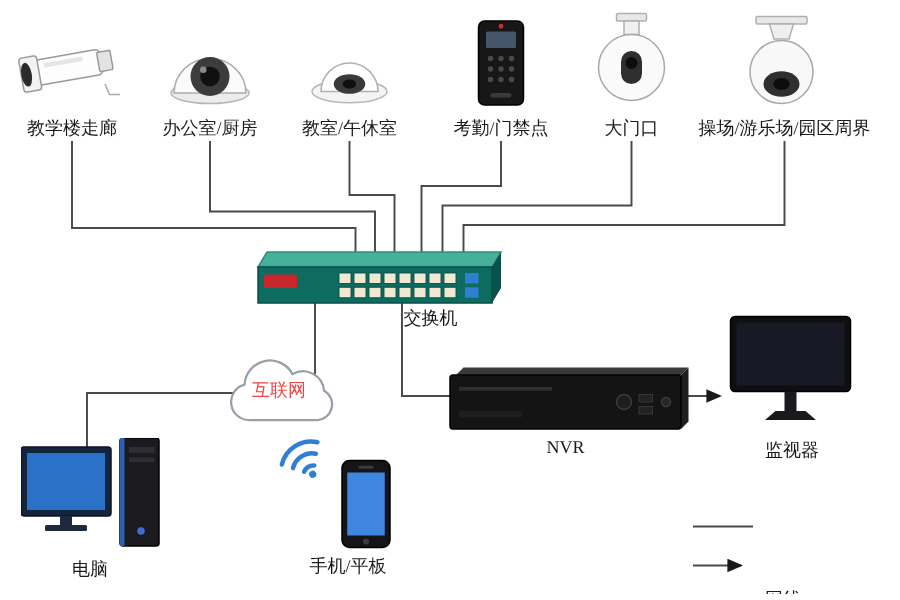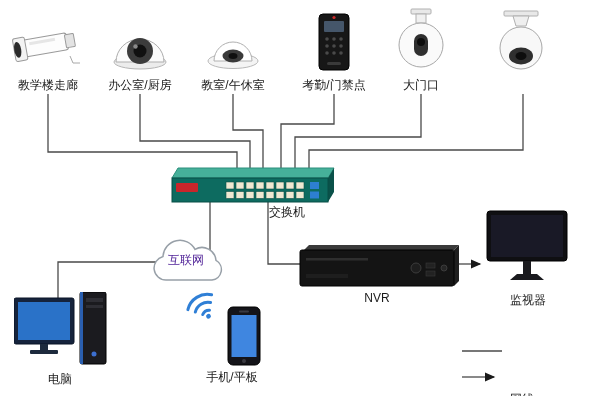--- a/index.html
+++ b/index.html
@@ -1,28 +1,28 @@
 <!DOCTYPE html>
 <html><head>
 <meta charset="utf-8">
 <style>
   html,body{margin:0;padding:0;background:#fff;}
   .canvas{
     position:relative;width:600px;height:396px;background:#ffffff;overflow:hidden;
-    font-family:Liberation Sans, sans-serif;
+    font-family:Liberation Serif, serif;
   }
   .wires{position:absolute;left:0;top:0;z-index:0;}
   .wire{fill:none;stroke:#4a4a4a;stroke-width:1.3;}
   .dev{position:absolute;z-index:2;}
   .lbl{
     position:absolute;z-index:3;transform:translateX(-50%);
     white-space:nowrap;font-size:12px;color:#1a1a1a;line-height:14px;text-align:center;
   }
   .lbl-left{transform:none;margin-top:47px;}
-  .cloud-lbl{font-size:12px;color:#4c1d95;}
+  .cloud-lbl{font-size:12px;color:#ef4444;}
 </style>
 </head>
 <body>
 
 <div class="canvas">
 
   <svg class="wires" width="600" height="400">
     <defs>
       <marker id="arrow" markerWidth="9" markerHeight="8" refX="7" refY="3.5" orient="auto">
         <path d="M0,0 L8,3.5 L0,7 Z" fill="#1a1a1a"></path>
@@ -111,20 +111,21 @@
 
   <div class="dev" style="left:498px;top:10px;">
     <svg width="50" height="62">
       <rect x="6" y="1" width="34" height="5" rx="1" fill="#e8e8e8" stroke="#b0b0b0"></rect>
       <path d="M15 6 h16 l-3 10 h-10 z" fill="#efefef" stroke="#b0b0b0"></path>
       <circle cx="23" cy="38" r="21" fill="#f8f8f8" stroke="#a8a8a8"></circle>
       <ellipse cx="23" cy="46" rx="12" ry="8.5" fill="#2f2f2f"></ellipse>
       <ellipse cx="23" cy="46" rx="5.5" ry="4" fill="#0d0d0d"></ellipse>
     </svg>
   </div>
+  <div class="lbl" style="left:523px;top:78px;">操场/游乐场/园区周界</div>
 
   <div class="dev" style="left:170px;top:164px;">
     <svg width="168" height="42">
       <polygon points="8,4 164,4 158,14 2,14" fill="#46b09a" stroke="#2c8f7c"></polygon>
       <polygon points="158,14 164,4 164,28 158,38" fill="#0a5149"></polygon>
       <rect x="2" y="14" width="156" height="24" fill="#0d6b60" stroke="#084f47"></rect>
       <rect x="6" y="19" width="22" height="9" rx="1" fill="#c8262b"></rect>
       <g fill="#efe8d2" stroke="#0a4f47" stroke-width="0.6">
         <rect x="56" y="18" width="8" height="7"></rect>
           <rect x="66" y="18" width="8" height="7"></rect>

